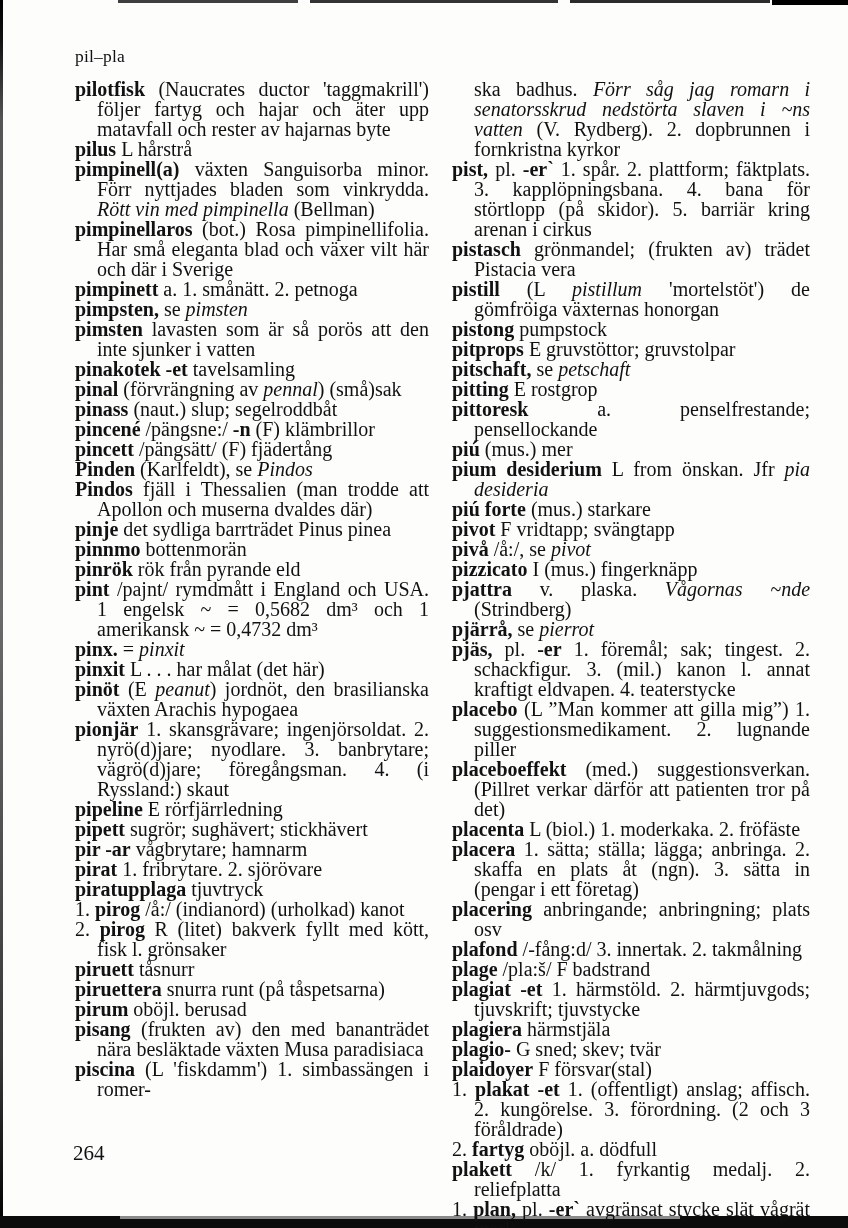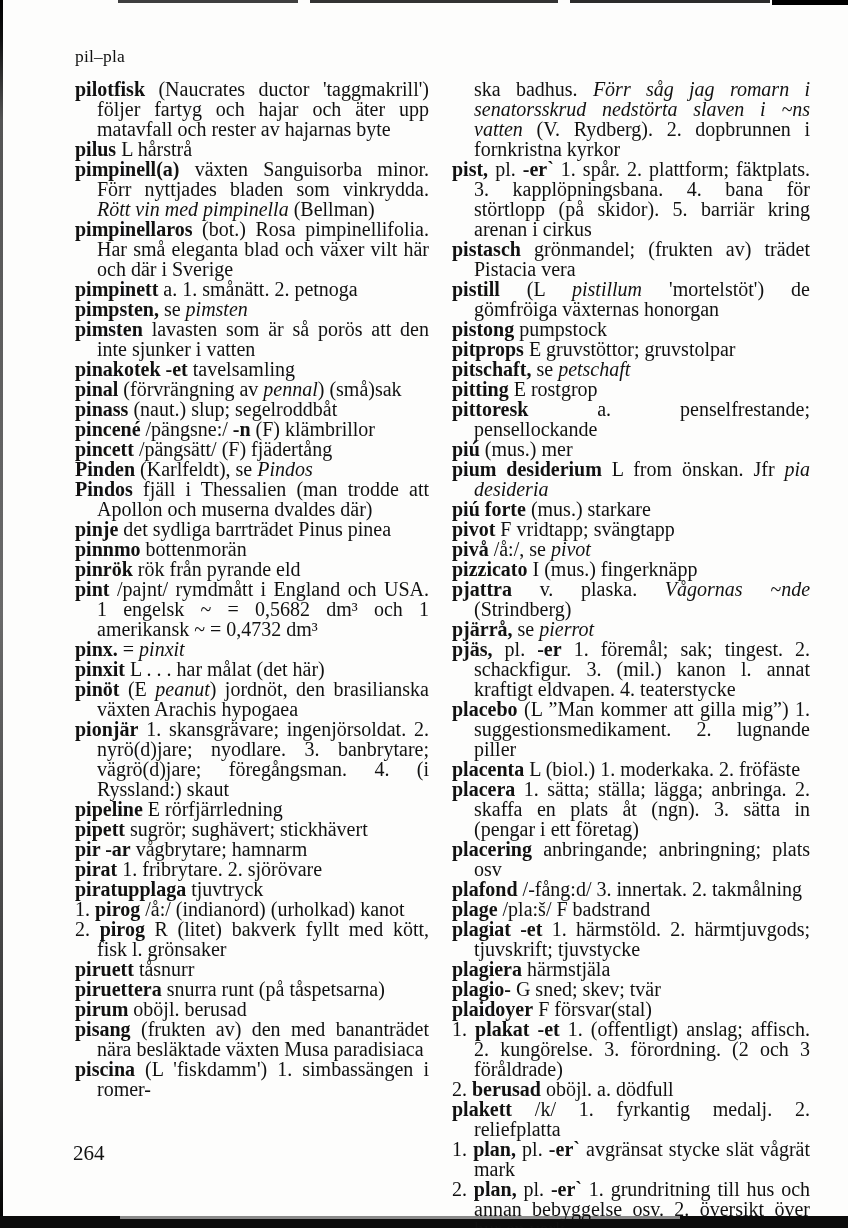--- a/index.html
+++ b/index.html
@@ -102,30 +102,31 @@
       <p class="entry"><span class="b">piú</span><span> (mus.) mer</span></p>
       <p class="entry"><span class="b">pium desiderium</span><span> L from önskan. Jfr </span><span class="i">pia desideria</span></p>
       <p class="entry"><span class="b">piú forte</span><span> (mus.) starkare</span></p>
       <p class="entry"><span class="b">pivot</span><span> F vridtapp; svängtapp</span></p>
       <p class="entry"><span class="b">pivå</span><span> /å:/, se </span><span class="i">pivot</span></p>
       <p class="entry"><span class="b">pizzicato</span><span> I (mus.) fingerknäpp</span></p>
       <p class="entry"><span class="b">pjattra</span><span> v. plaska. </span><span class="i">Vågornas ~nde</span><span> (Strindberg)</span></p>
       <p class="entry"><span class="b">pjärrå,</span><span> se </span><span class="i">pierrot</span></p>
       <p class="entry"><span class="b">pjäs,</span><span> pl. </span><span class="b">-er</span><span> 1. föremål; sak; tingest. 2. schackfigur. 3. (mil.) kanon l. annat kraftigt eldvapen. 4. teaterstycke</span></p>
       <p class="entry"><span class="b">placebo</span><span> (L ”Man kommer att gilla mig”) 1. suggestionsmedikament. 2. lugnande piller</span></p>
+      <p class="entry"><span class="b">placeboeffekt</span><span> (med.) suggestionsverkan. (Pillret verkar därför att patienten tror på det)</span></p>
       <p class="entry"><span class="b">placenta</span><span> L (biol.) 1. moderkaka. 2. fröfäste</span></p>
       <p class="entry"><span class="b">placera</span><span> 1. sätta; ställa; lägga; anbringa. 2. skaffa en plats åt (ngn). 3. sätta in (pengar i ett företag)</span></p>
       <p class="entry"><span class="b">placering</span><span> anbringande; anbringning; plats osv</span></p>
       <p class="entry"><span class="b">plafond</span><span> /-fång:d/ 3. innertak. 2. takmålning</span></p>
       <p class="entry"><span class="b">plage</span><span> /pla:š/ F badstrand</span></p>
       <p class="entry"><span class="b">plagiat -et</span><span> 1. härmstöld. 2. härmtjuvgods; tjuvskrift; tjuvstycke</span></p>
       <p class="entry"><span class="b">plagiera</span><span> härmstjäla</span></p>
       <p class="entry"><span class="b">plagio-</span><span> G sned; skev; tvär</span></p>
       <p class="entry"><span class="b">plaidoyer</span><span> F försvar(stal)</span></p>
       <p class="entry"><span>1. </span><span class="b">plakat -et</span><span> 1. (offentligt) anslag; affisch. 2. kungörelse. 3. förordning. (2 och 3 föråldrade)</span></p>
-      <p class="entry"><span>2. </span><span class="b">berusad</span><span> oböjl. a. dödfull</span></p>
+      <p class="entry"><span>2. </span><span class="b">fartyg</span><span> oböjl. a. dödfull</span></p>
       <p class="entry"><span class="b">plakett</span><span> /k/ 1. fyrkantig medalj. 2. reliefplatta</span></p>
       <p class="entry"><span>1. </span><span class="b">plan,</span><span> pl. </span><span class="b">-er`</span><span> avgränsat stycke slät vågrät mark</span></p>
       <p class="entry"><span>2. </span><span class="b">plan,</span><span> pl. </span><span class="b">-er`</span><span> 1. grundritning till hus och annan bebyggelse osv. 2. översikt över hur en verk-</span></p>
     </div>
 
   <div class="page-number">264</div>
 </div>
 
 </body></html>

